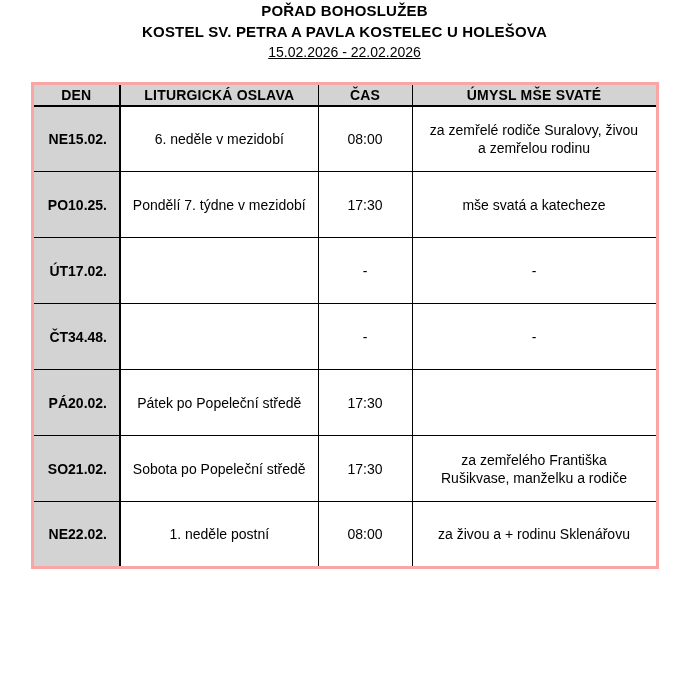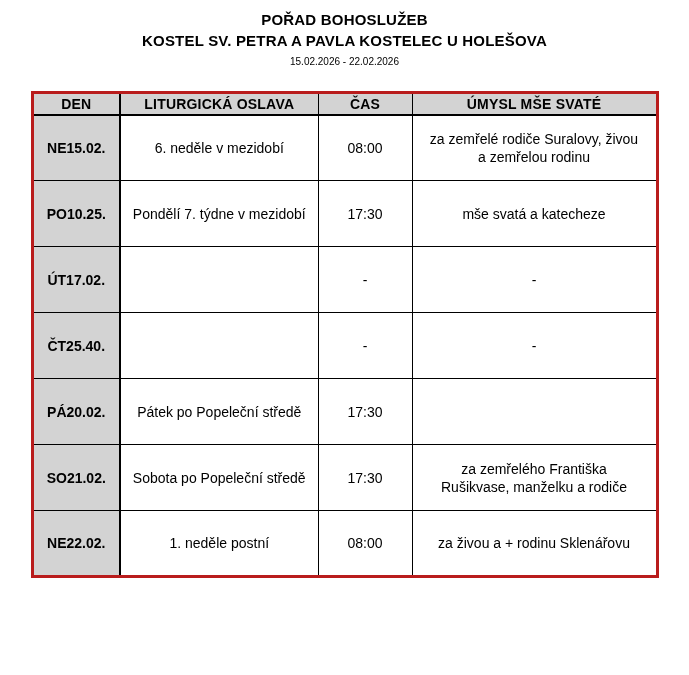--- a/index.html
+++ b/index.html
@@ -4,30 +4,30 @@
 <style>
   * { margin: 0; padding: 0; box-sizing: border-box; }
   html, body { background: #ffffff; }
   body {
     width: 689px;
     height: 675px;
     font-family: "Liberation Sans", sans-serif;
     color: #000000;
     overflow: hidden;
   }
-  .title-block { text-align: center; padding-top: 9px; }
+  .title-block { text-align: center; }
   .title-line { font-size: 15px; font-weight: bold; line-height: 21px; letter-spacing: 0.2px; }
-  .date-range { font-size: 10px; font-weight: normal; line-height: 21px; }
+  .date-range { font-size: 14px; font-weight: normal; line-height: 21px; text-decoration: underline; }
 
   table.schedule {
     width: 625px;
     margin: 19px auto 16px auto;
     border-collapse: collapse;
     table-layout: fixed;
-    border: 3px solid #b91c1c;
+    border: 3px solid #fca5a5;
   }
   col.c-day { width: 88px; }
   col.c-celebration { width: 198px; }
   col.c-time { width: 94px; }
   col.c-intention { width: 245px; }
 
   th {
     background: #d3d3d3;
     font-size: 14px;
     font-weight: bold;
@@ -48,22 +48,22 @@
     vertical-align: middle;
     line-height: 18px;
   }
   td.day-cell {
     background: #d3d3d3;
     font-weight: bold;
     border-right: 2px solid #000000;
   }
   td.day-cell .day-wrap {
     display: flex;
-    justify-content: center;
-    padding: 0 4px;
+    justify-content: flex-end;
+    padding: 0 12px;
   }
   td.celebration-cell { padding: 0 4px; }
   td.time-cell { padding: 16px 2px; }
   td.intention-cell { padding: 0 13px; }
 </style>
 </head>
 <body>
 
 <div class="title-block">
   <div class="title-line">POŘAD BOHOSLUŽEB</div>
@@ -117,21 +117,21 @@
         </div>
       </td>
       <td class="celebration-cell"></td>
       <td class="time-cell">-</td>
       <td class="intention-cell">-</td>
     </tr>
     <tr>
       <td class="day-cell">
         <div class="day-wrap">
           <span>ČT</span>
-          <span>25.40.</span>
+          <span>34.48.</span>
         </div>
       </td>
       <td class="celebration-cell"></td>
       <td class="time-cell">-</td>
       <td class="intention-cell">-</td>
     </tr>
     <tr>
       <td class="day-cell">
         <div class="day-wrap">
           <span>PÁ</span>

